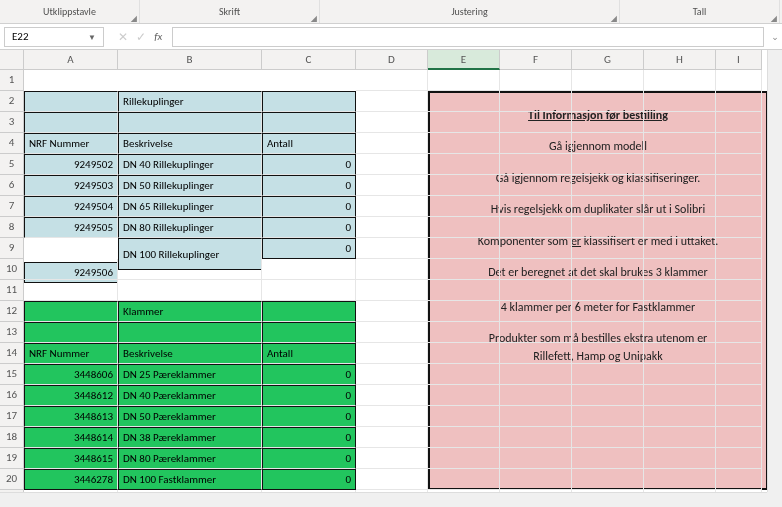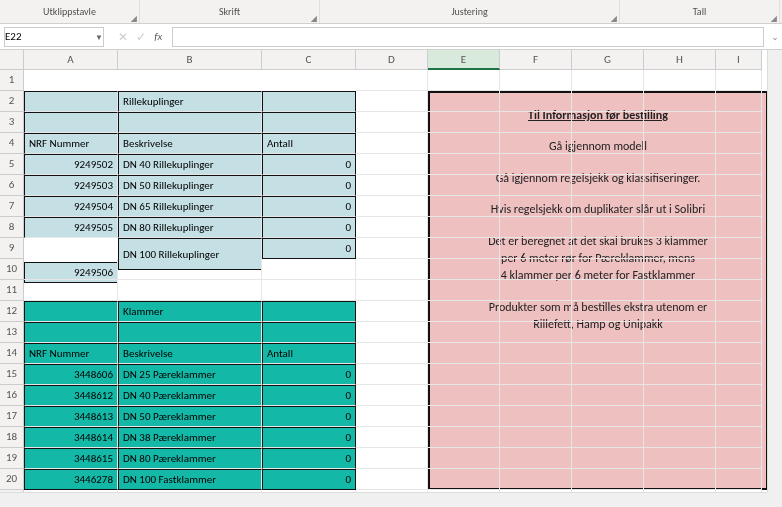--- a/index.html
+++ b/index.html
@@ -3,21 +3,21 @@
 <meta charset="utf-8">
 <style>
 * { box-sizing: border-box; margin: 0; padding: 0; font-family: 'Segoe UI', Calibri, sans-serif; }
 body { background: #fff; overflow: hidden; width: 782px; height: 507px; }
 
 .ribbon-groups { display: flex; height: 24px; background: #f3f2f1; border-bottom: 1px solid #d0d0d0; font-size: 10px; color: #505050; }
 .ribbon-group { display: flex; align-items: center; justify-content: center; border-right: 1px solid #e0e0e0; position: relative; }
 .ribbon-group .launcher { position: absolute; right: 2px; bottom: 0px; font-size: 8px; color: #888; cursor: pointer; }
 
 .namebox-row { display: flex; align-items: center; height: 26px; background: #fff; border-bottom: 1px solid #d0d0d0; font-size: 11px; }
-.name-box { width: 100px; height: 20px; margin: 0 4px; border: 1px solid #ccc; display: flex; align-items: center; justify-content: space-between; padding: 0 0; }
+.name-box { width: 100px; height: 20px; margin: 0 4px; border: 1px solid #ccc; display: flex; align-items: center; justify-content: space-between; padding: 0 7px; }
 .name-box .dd { font-size: 8px; color: #666; }
 .fx-controls { display: flex; align-items: center; gap: 8px; padding: 0 10px; color: #aaa; font-size: 12px; }
 .fx-label { font-style: italic; color: #666; font-size: 11px; }
 .formula-bar { flex: 1; height: 20px; border: 1px solid #ccc; margin-right: 4px; padding: 0 4px; display: flex; align-items: center; }
 .fx-expand { width: 14px; color: #888; font-size: 9px; text-align: center; cursor: pointer; }
 
 .grid-wrap { position: relative; height: calc(507px - 24px - 26px); overflow: hidden; }
 
 .corner { position: absolute; left: 0; top: 0; width: 24px; height: 20px; background: #f3f2f1; border-right: 1px solid #ccc; border-bottom: 1px solid #ccc; }
 
@@ -36,21 +36,21 @@
 .col-B { left: 94px; width: 144px; }
 .col-C { left: 238px; width: 94px; }
 .col-D { left: 332px; width: 72px; }
 .col-E { left: 404px; width: 72px; }
 .col-F { left: 476px; width: 72px; }
 .col-G { left: 548px; width: 72px; }
 .col-H { left: 620px; width: 72px; }
 .col-I { left: 692px; width: 46px; }
 
 .blue-fill { background: #c5e0e5; }
-.green-fill { background: #14b8a6; text-align: right; }
+.green-fill { background: #22c55e; text-align: right; }
 
 .b-t { border-top: 1px solid #111; }
 .b-b { border-bottom: 1px solid #111; }
 .b-l { border-left: 1px solid #111; }
 .b-r { border-right: 1px solid #111; }
 
 .txt-r { justify-content: flex-end; }
 
 .info-box { position: absolute; left: 404px; width: 340px; top: 21px; height: 399px; background: #efc0c0; border: 2px solid #111; padding: 14px 6px; font-size: 12px; color: #222; text-align: center; line-height: 1.45; overflow: hidden; }
 .info-box .title { font-weight: 600; text-decoration: underline; margin-bottom: 14px; }
@@ -125,22 +125,25 @@
   <div class="cells" id="cells">
 
     <div class="info-box">
       <div class="title">Til Informasjon før bestilling</div>
       <p>Gå igjennom modell</p>
       <p>Gå  igjennom regelsjekk og klassifiseringer.</p>
       <p>
         <span>Hvis regelsjekk om duplikater slår ut i Solibri</span><br>
       </p>
       <p>
+        <span>Komponenter som </span><span class="u">er</span><span> klassifisert er med i uttaket.</span>
+      </p>
+      <p>
         <span>Det er beregnet at det skal brukes 3 klammer</span><br>
-        <span>per 6 meter rør for Pæreklammer, mens</span><br>
+        <br>
         <span>4 klammer per 6 meter for Fastklammer</span>
       </p>
       <p>
         <span>Produkter som må bestilles ekstra utenom er</span><br>
         <span>Rillefett, Hamp og Unipakk</span>
       </p>
     </div>
 
   <div class="cell col-D " style="top: 0px; height: 21px;"></div>
       <div class="cell col-E " style="top: 0px; height: 21px;"></div>

